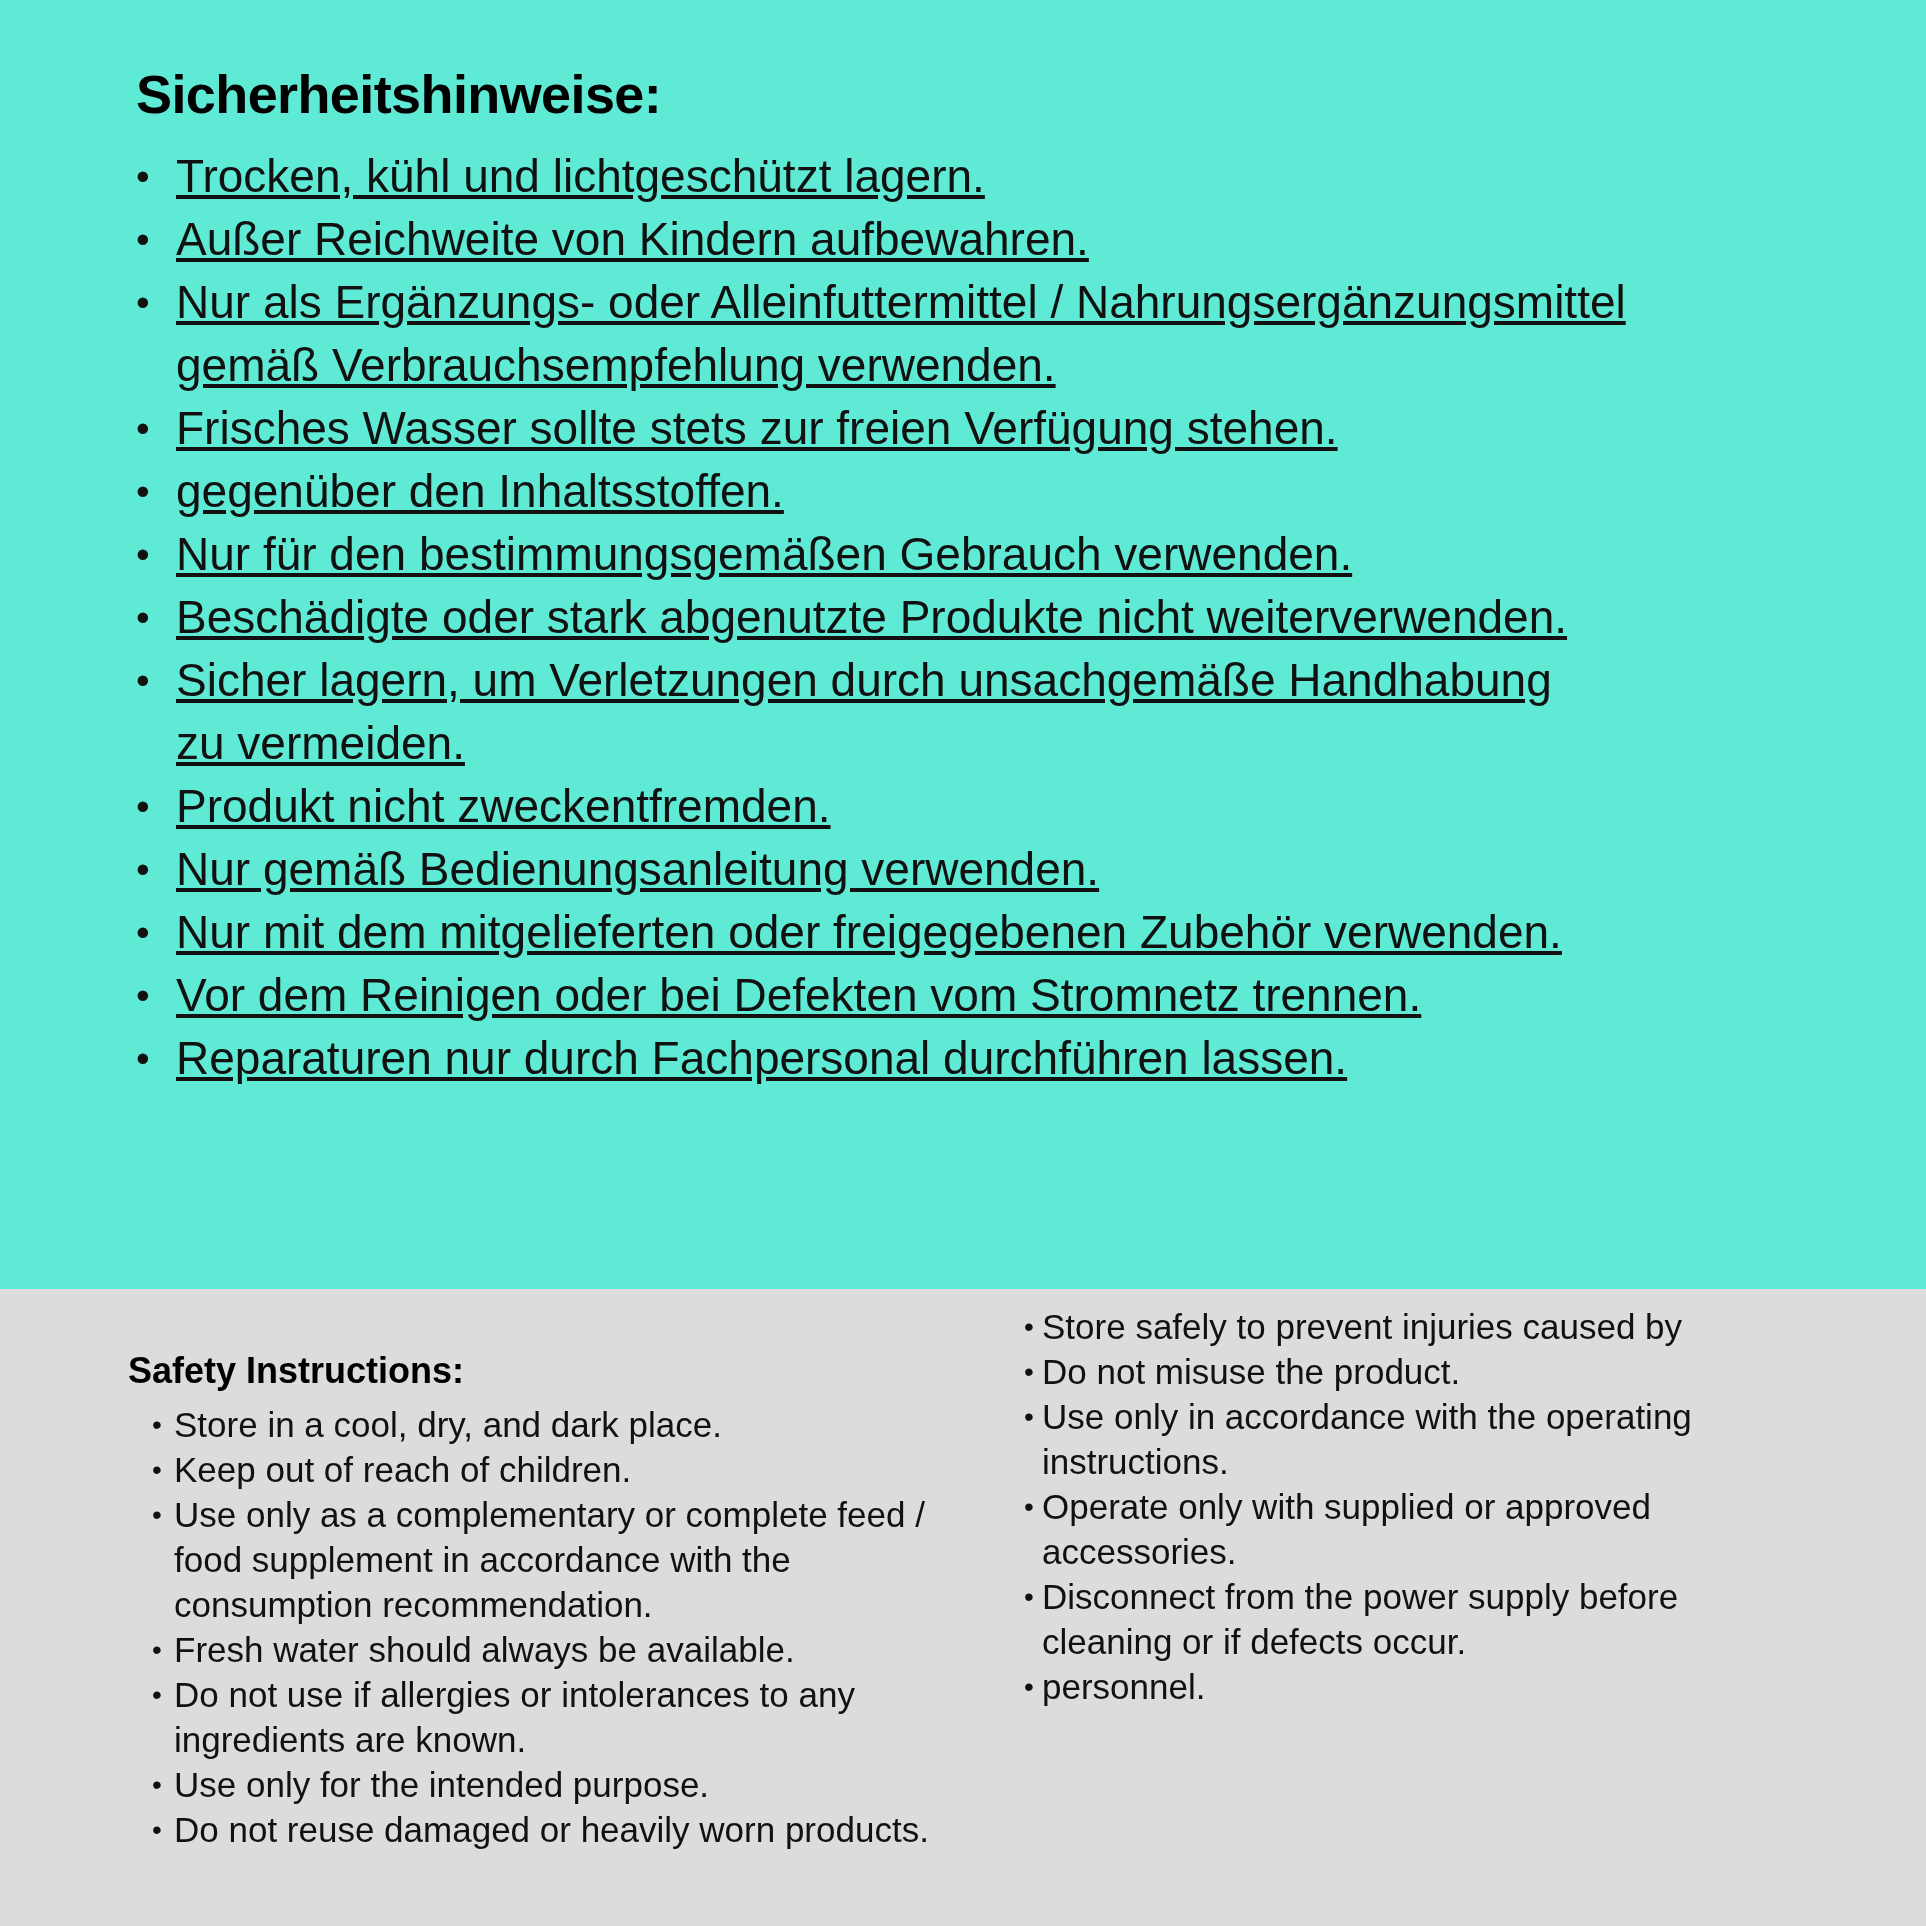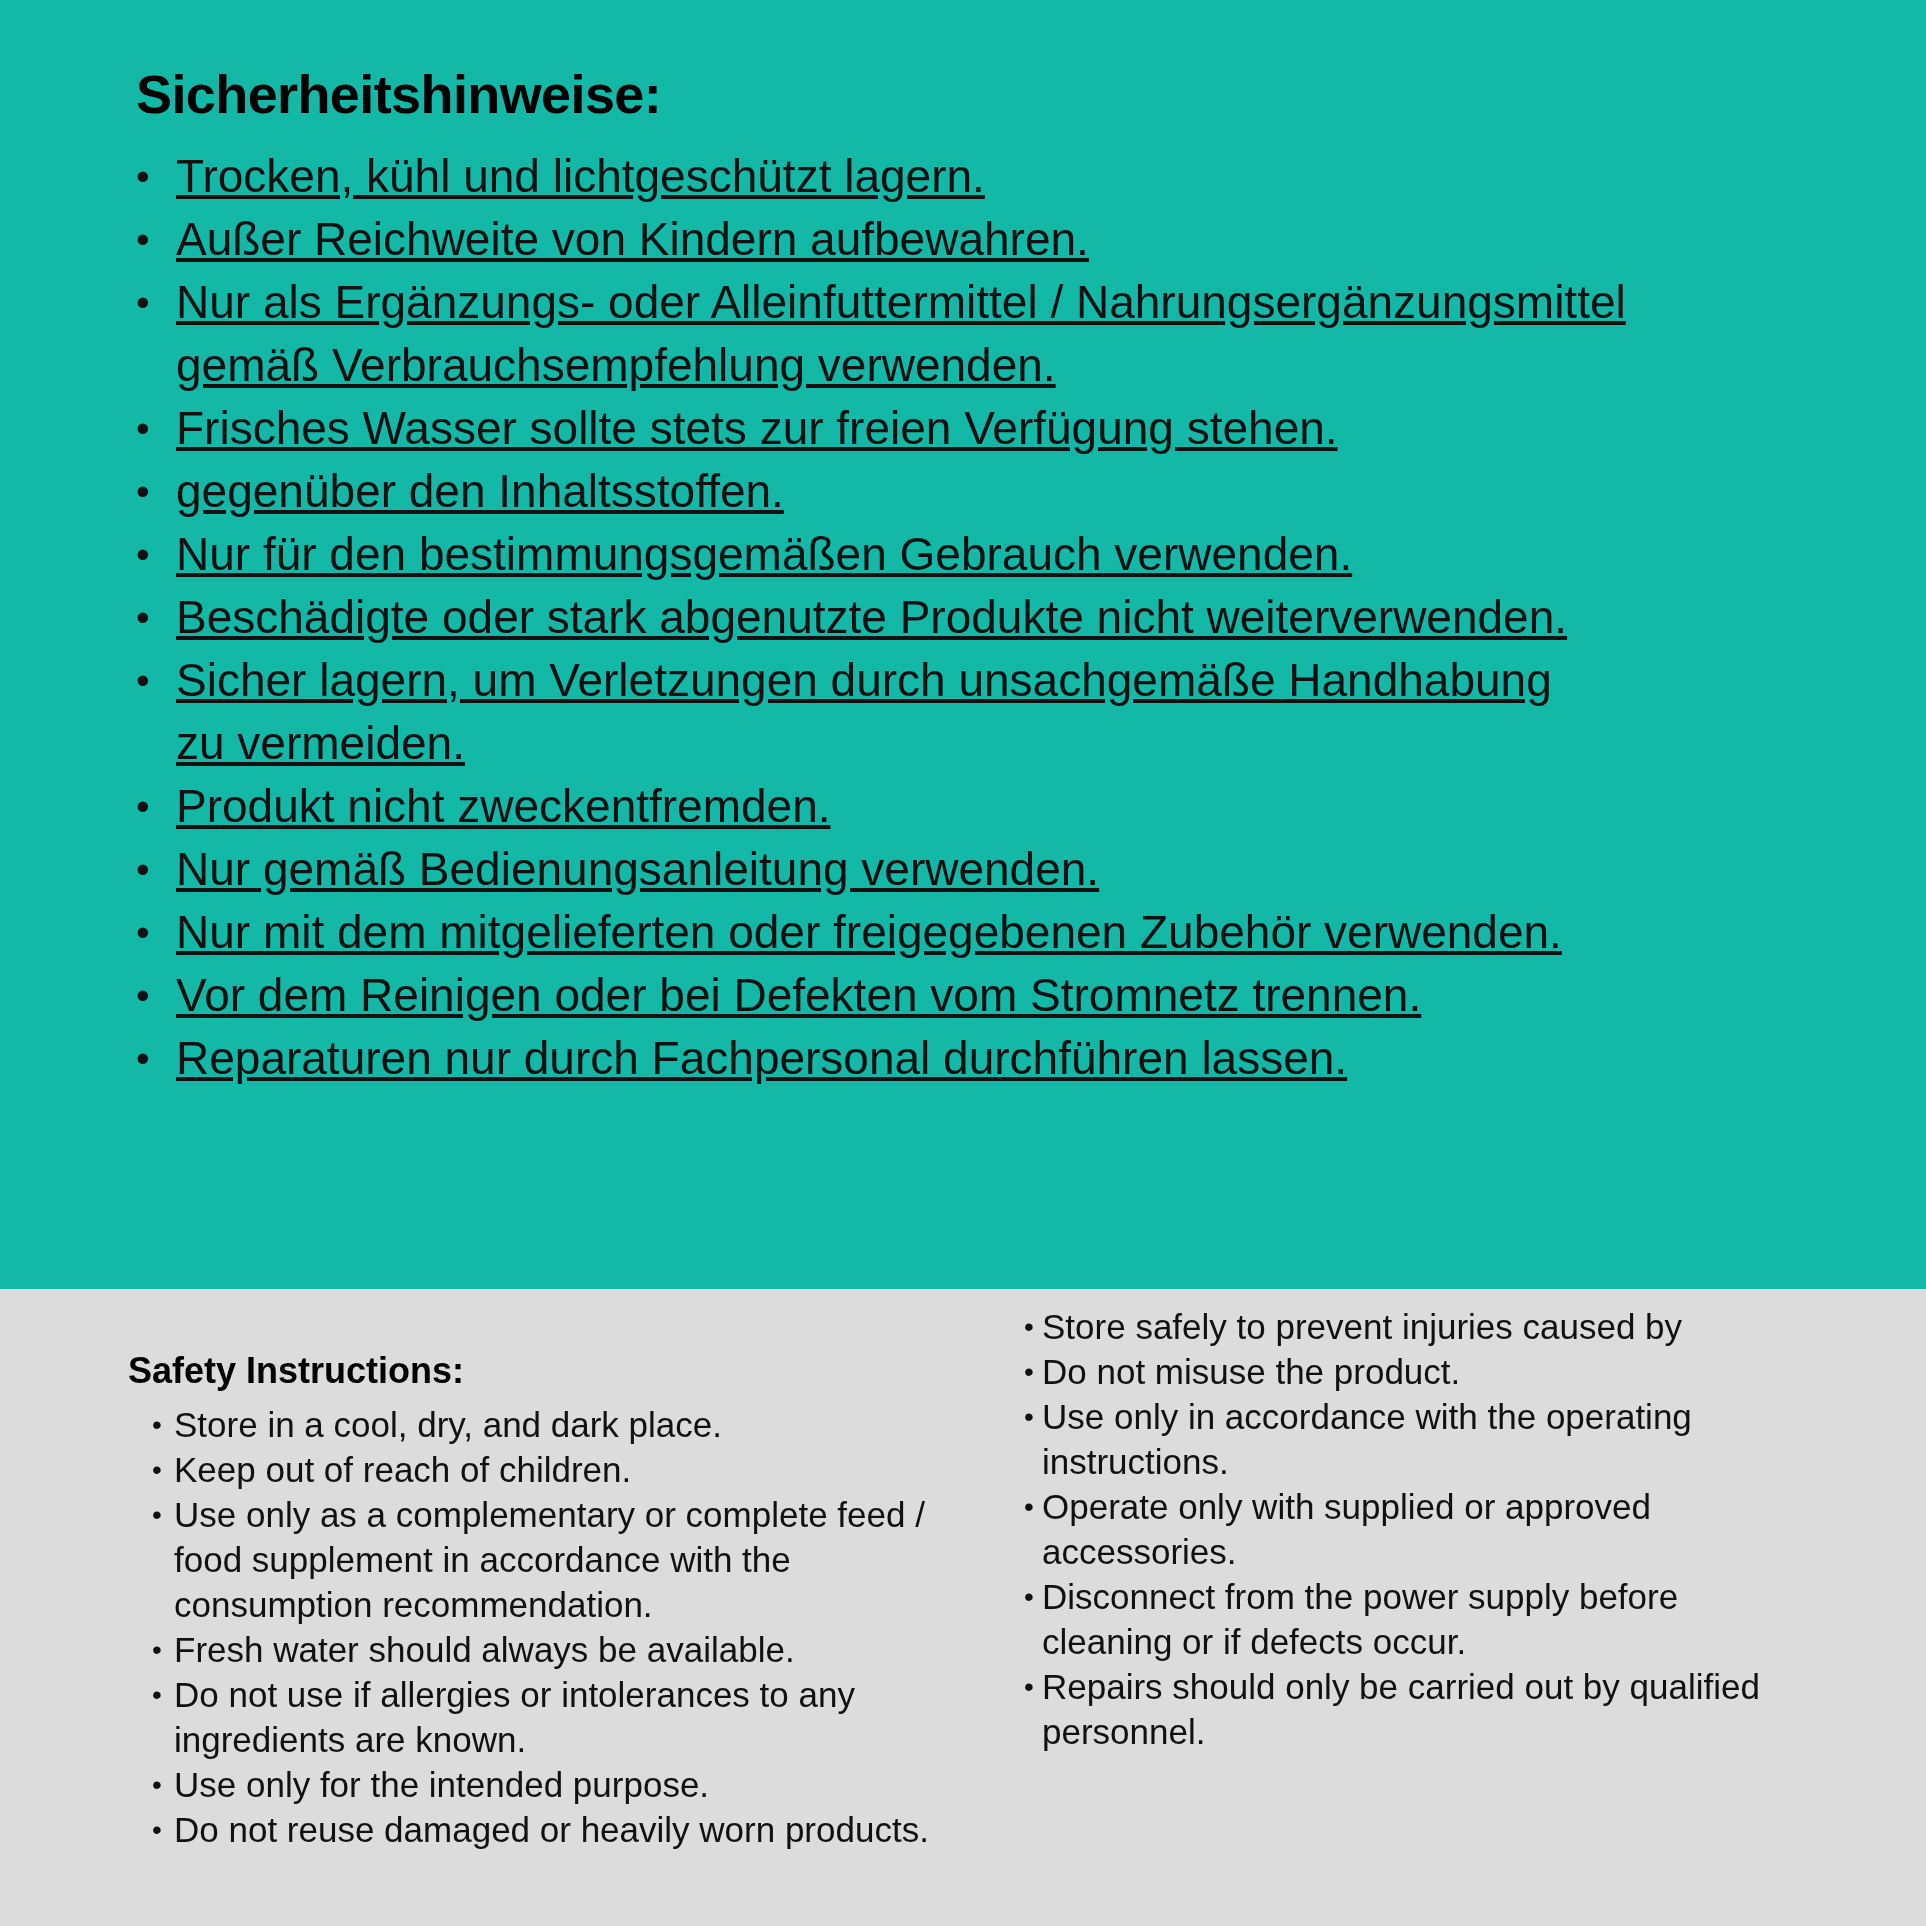--- a/index.html
+++ b/index.html
@@ -95,21 +95,21 @@
     flex: 0 0 18px;
     width: 18px;
     font-size: 28px;
     line-height: 45px;
   }
   .en-list .txt { flex: 1 1 auto; }
 </style>
 </head>
 <body style="background: rgb(255, 255, 255);">
 
-<div class="page" style="background: #14b8a6;">
+<div class="page" style="background: #5eead4;">
 
   <div class="de-block">
     <h1 class="de-title">Sicherheitshinweise:</h1>
     <div class="de-list" id="de-list">
         <div class="li">
           <span class="dot">•</span>
           <div class="txt">
             <div class="ln">Trocken, kühl und lichtgeschützt lagern.</div>
           </div>
         </div>
@@ -272,21 +272,20 @@
           <div class="li">
             <span class="dot">•</span>
             <div class="txt">
               <div class="ln">Disconnect from the power supply before</div>
               <div class="ln">cleaning or if defects occur.</div>
             </div>
           </div>
           <div class="li">
             <span class="dot">•</span>
             <div class="txt">
-              <div class="ln">Repairs should only be carried out by qualified</div>
               <div class="ln">personnel.</div>
             </div>
           </div>
         </div>
     </div>
   </div>
 
 </div>
 
 

